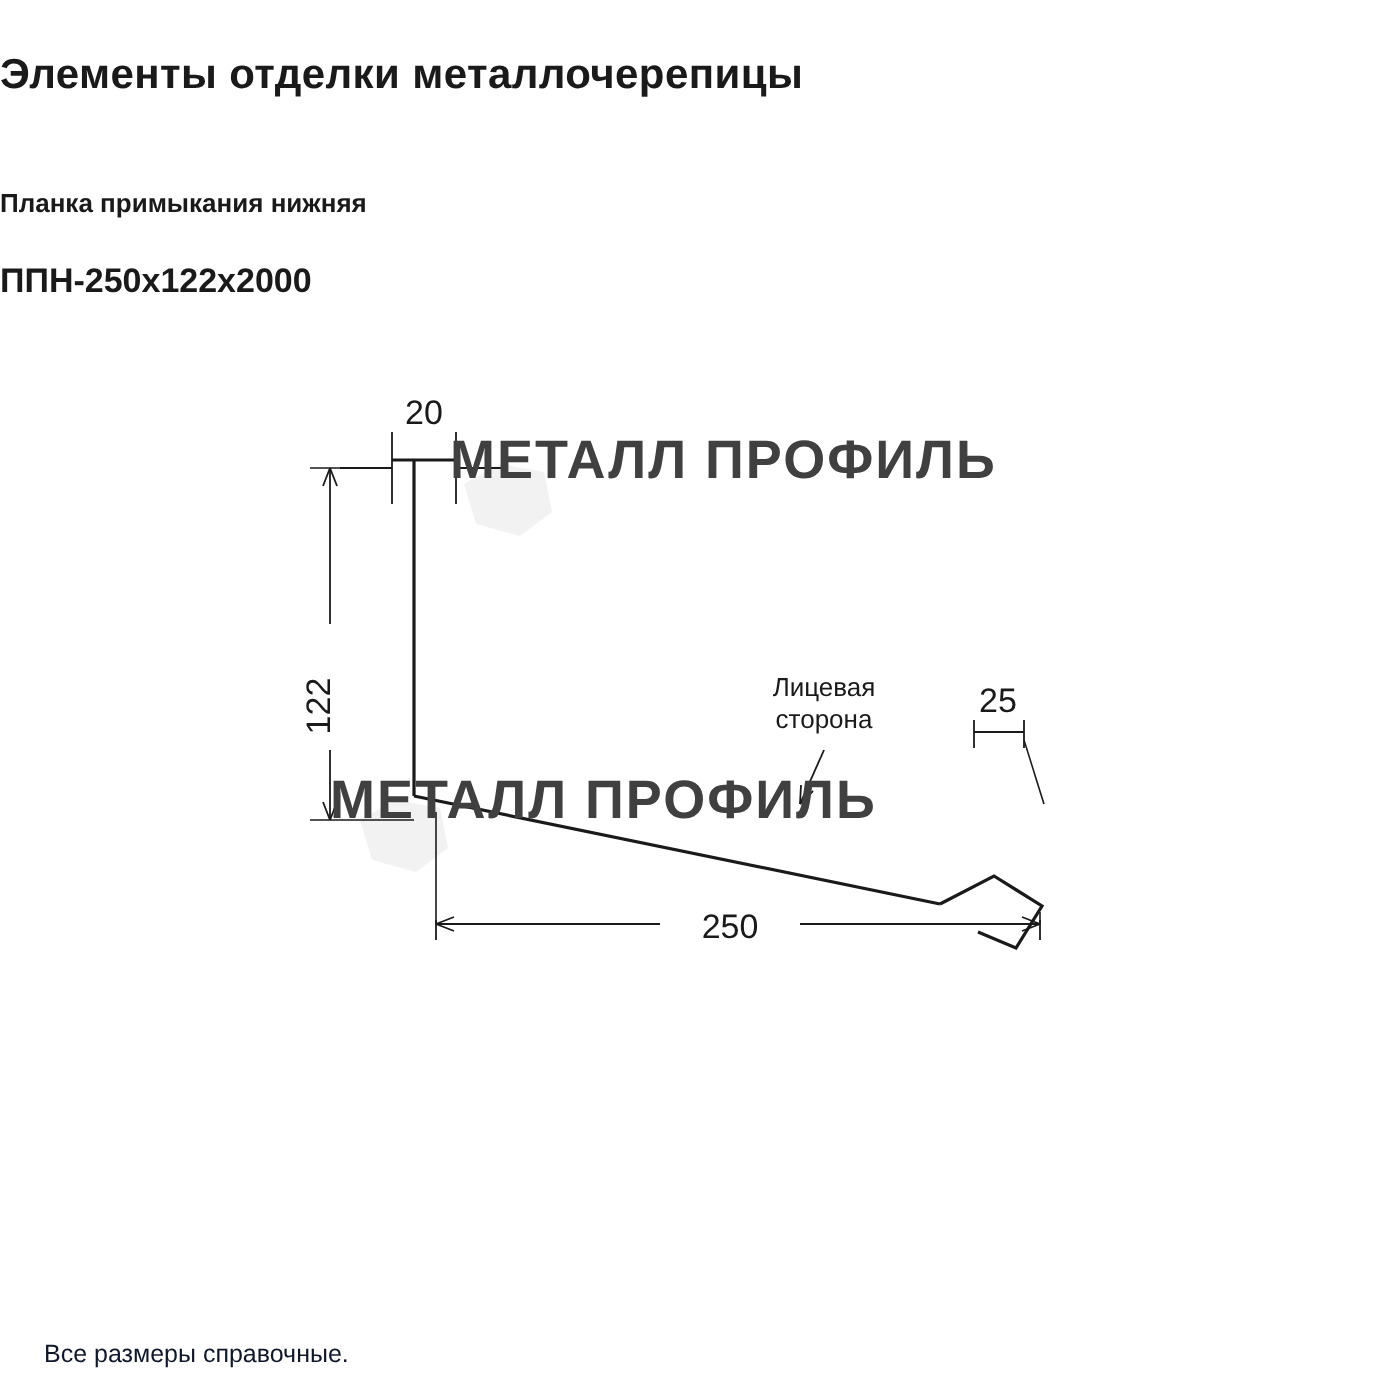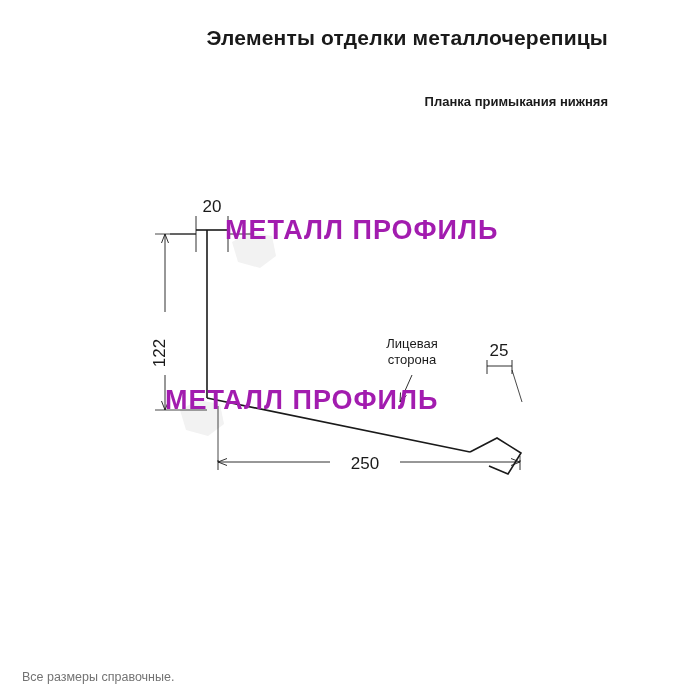--- a/index.html
+++ b/index.html
@@ -17,21 +17,21 @@
   }
   .page {
     position: absolute;
     inset: 0;
   }
   .title-block {
     position: absolute;
     top: 24px;
     left: 0;
     width: 608px;
-    text-align: right;
+    text-align: left;
   }
   .main-title {
     font-size: 21px;
     font-weight: bold;
     letter-spacing: 0.2px;
     margin: 0;
     line-height: 28px;
   }
   .sub-title {
     font-size: 13px;
@@ -49,21 +49,21 @@
   }
   .drawing {
     position: absolute;
     top: 170px;
     left: 0;
     width: 700px;
     height: 360px;
   }
   .watermark {
     position: absolute;
-    color: #a21caf;
+    color: #404040;
     font-weight: bold;
     letter-spacing: 1px;
     white-space: nowrap;
     user-select: none;
   }
   .wm1 {
     top: 45px;
     left: 225px;
     font-size: 27px;
   }
@@ -71,21 +71,21 @@
     top: 215px;
     left: 165px;
     font-size: 27px;
   }
   .footer {
     position: absolute;
     left: 22px;
     bottom: 14px;
     font-size: 12.5px;
     line-height: 17px;
-    color: #737373;
+    color: #0f172a;
   }
   .footer div { white-space: nowrap; }
   svg { display: block; }
   .lbl {
     font-family: "Liberation Sans", sans-serif;
     font-size: 17px;
     fill: #1a1a1a;
   }
   .lbl-small {
     font-family: "Liberation Sans", sans-serif;
@@ -94,20 +94,21 @@
   }
 </style>
 </head>
 <body>
 
 <div class="page">
 
   <div class="title-block">
     <h1 class="main-title">Элементы отделки металлочерепицы</h1>
     <h2 class="sub-title">Планка примыкания нижняя</h2>
+    <h2 class="sub-title2">ППН-250х122х2000</h2>
   </div>
 
   <div class="drawing">
 
     <div class="watermark wm1">МЕТАЛЛ ПРОФИЛЬ</div>
     <div class="watermark wm2">МЕТАЛЛ ПРОФИЛЬ</div>
 
     <svg width="700" height="360" viewBox="0 0 700 360">
 
       <g fill="#f2f2f2">

